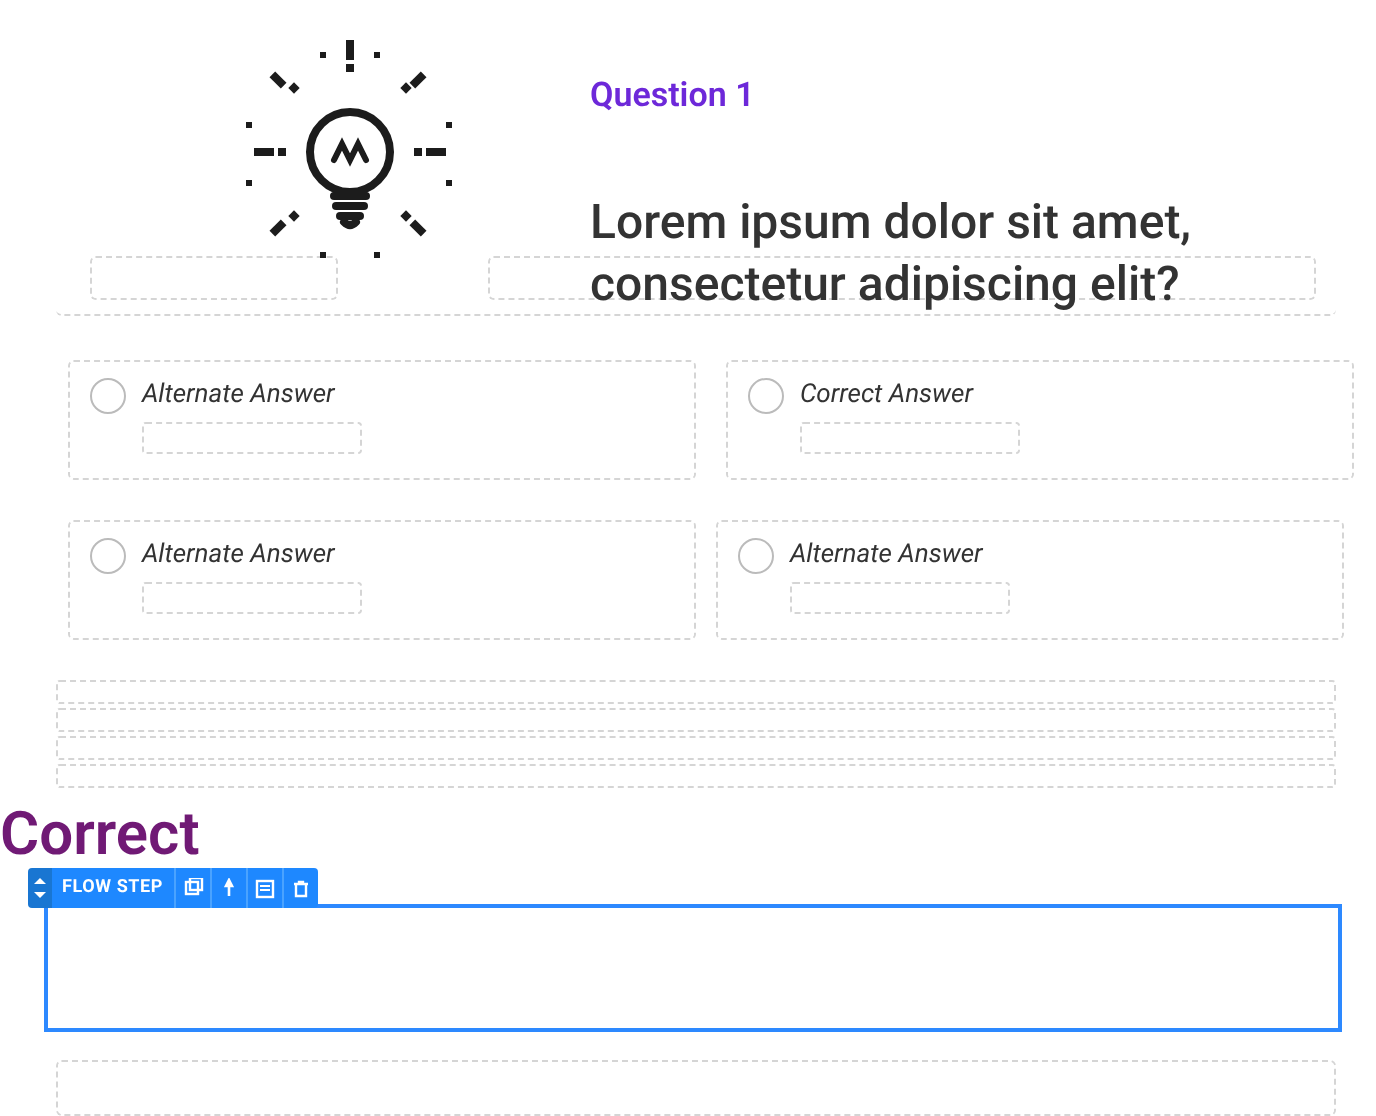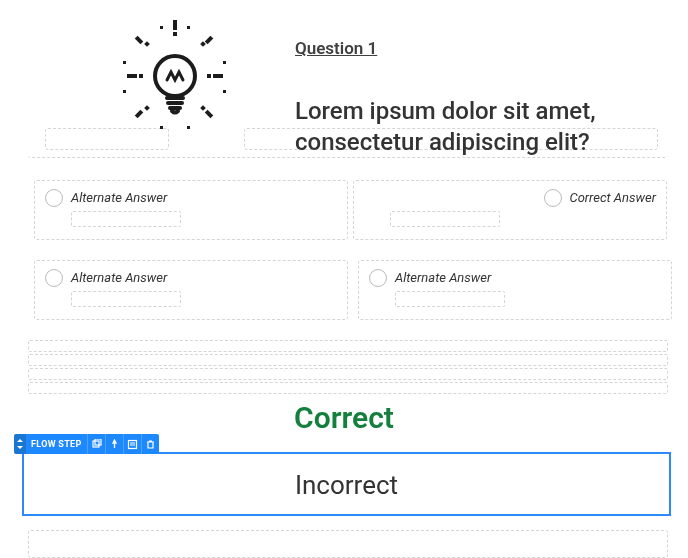--- a/index.html
+++ b/index.html
@@ -29,24 +29,23 @@
     top:10px; left:45px; width:610px; height:136px;
   }
   .lightbulb-icon {
     position:absolute;
     top:8px; left:70px;
     color:#1c1c1c;
   }
   .question-label {
     position:absolute;
     top:28px; left:250px;
-    color:#404040;
+    color:#6d28d9;
     font-weight:600;
     font-size:17px;
-    text-decoration:underline;
   }
   .question-text {
     position:absolute;
     top:50px; left:250px;
     width:390px;
     font-size:24px;
     font-weight:500;
     line-height:1.3;
     color:#333;
     margin-top:36px;
@@ -87,24 +86,23 @@
     left:28px;
   }
   .feedback-line {
     border:1px dashed #d5d5d5;
     height:12px;
     margin-bottom:2px;
     border-radius:2px;
   }
 
   .result-heading {
-    text-align:center;
     font-size:30px;
     font-weight:600;
-    color:#15803d;
+    color:#701a75;
   }
 
   
   .flowstep-selected {
     position:absolute;
     border:2px solid #2d89ff;
     left:22px; top:452px; width:649px; height:64px;
     background:#fff;
   }
   .flowstep-text {
@@ -208,21 +206,21 @@
     </div>
     <div class="question-label">Question 1</div>
     <div class="question-text">Lorem ipsum dolor sit amet, consectetur adipiscing elit?</div>
   </div>
 
   <div class="dashed-box answer" style="top:180px;left:34px;width:314px;height:60px;">
     <span class="radio"></span>
     <span class="answer-label">Alternate Answer</span>
     <div class="answer-sub" style="top:30px;left:36px;width:110px;"></div>
   </div>
-  <div class="dashed-box answer" style="top:180px;left:353px;width:314px;height:60px;text-align:right;">
+  <div class="dashed-box answer" style="top:180px;left:363px;width:314px;height:60px;">
     <span class="radio"></span>
     <span class="answer-label">Correct Answer</span>
     <div class="answer-sub" style="top:30px;left:36px;width:110px;"></div>
   </div>
   <div class="dashed-box answer" style="top:260px;left:34px;width:314px;height:60px;">
     <span class="radio"></span>
     <span class="answer-label">Alternate Answer</span>
     <div class="answer-sub" style="top:30px;left:36px;width:110px;"></div>
   </div>
   <div class="dashed-box answer" style="top:260px;left:358px;width:314px;height:60px;">
@@ -270,18 +268,17 @@
             <line x1="3" y1="4" x2="8" y2="4" stroke="#fff" stroke-width="1"></line>
             <line x1="3" y1="6" x2="8" y2="6" stroke="#fff" stroke-width="1"></line>
           </svg>
       </div>
       <div class="flow-btn" style="border-radius:0 2px 2px 0;">
         <svg width="11" height="11" viewBox="0 0 11 11">
             <path d="M2 3 h7 M3 3 v6 h5 v-6 M4.5 3 v-1 h2 v1" fill="none" stroke="#fff" stroke-width="1.2"></path>
           </svg>
       </div>
     </div>
-    <div class="flowstep-text">Incorrect</div>
   </div>
 
   <div class="dashed-box" style="top:530px;left:28px;width:640px;height:28px;"></div>
 
 </div>
 
 </body></html>

